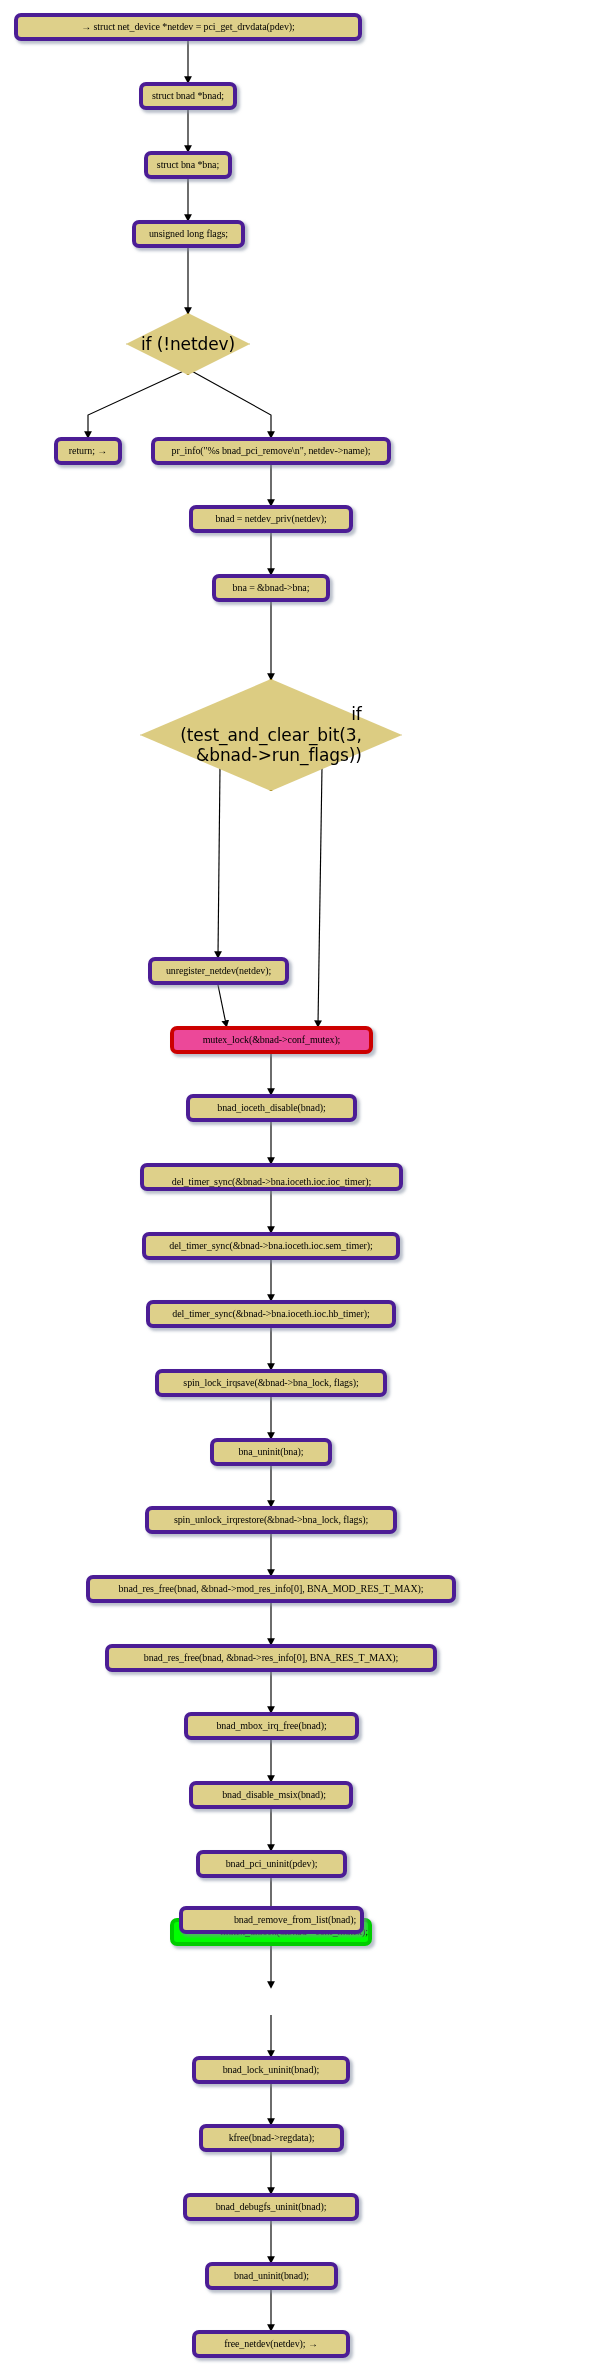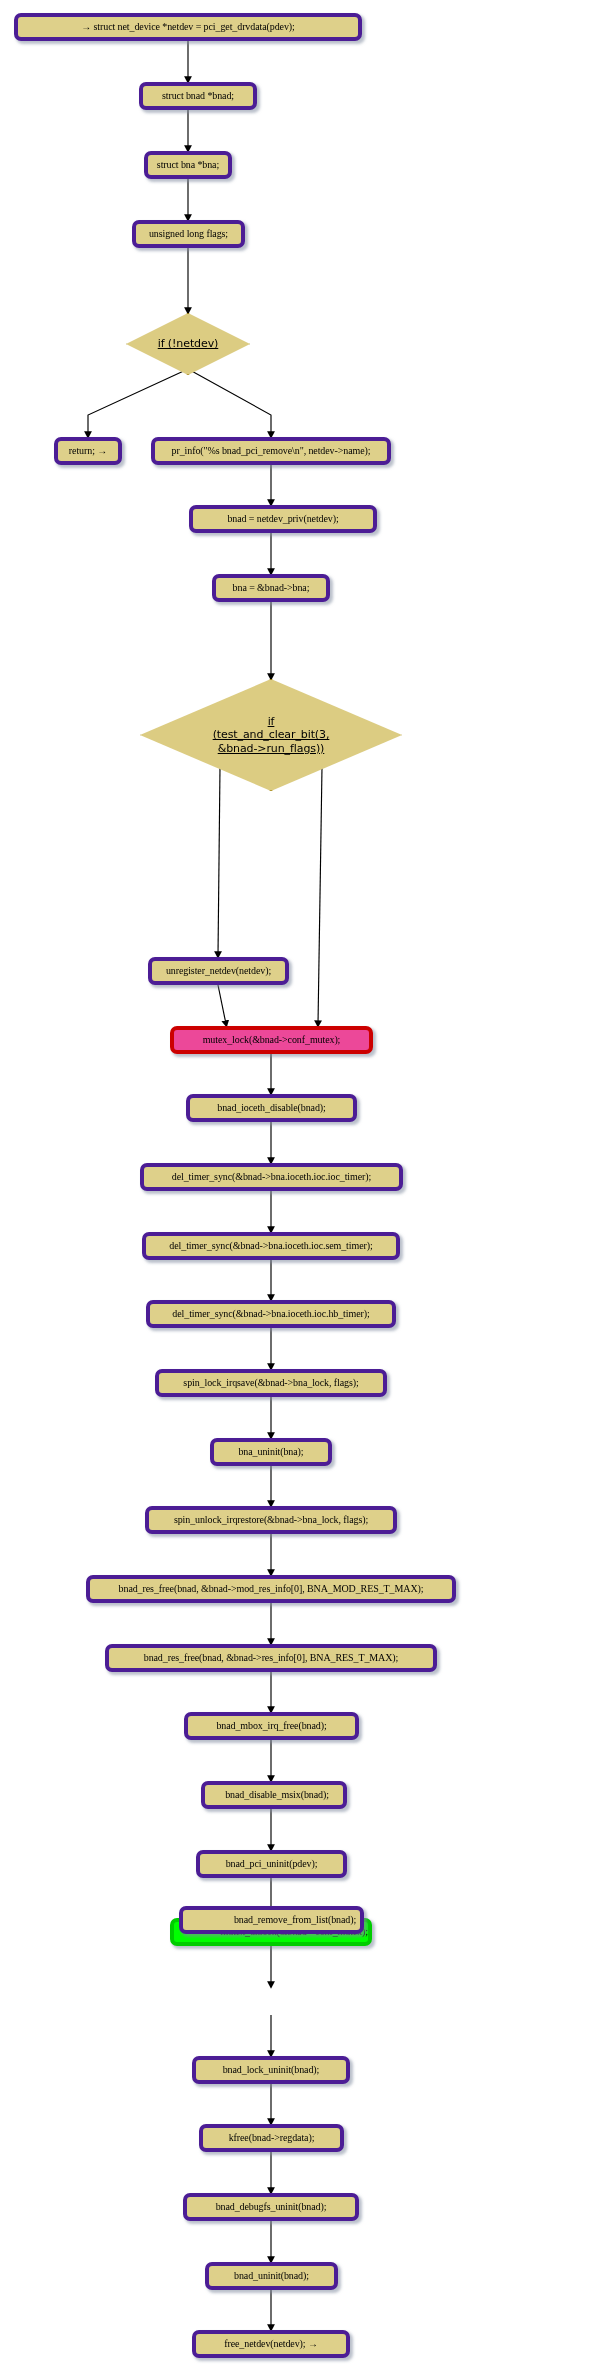--- a/index.html
+++ b/index.html
@@ -63,27 +63,26 @@
     height: 100%;
     background: #DCCC82;
     border: 1px solid #A08000;
     box-sizing: border-box;
     clip-path: polygon(50% 0%, 100% 50%, 50% 100%, 0% 50%);
     filter: drop-shadow(2.5px 2.5px 2px rgba(130,140,160,0.55));
   }
   .diamond-label {
     position: relative;
     z-index: 2;
-    font-size: 11px;
+    font-size: 17px;
     line-height: 1.22;
-    text-align: center;
+    text-align: right;
     color: #000;
     white-space: pre;
     letter-spacing: -0.1px;
-    text-decoration: underline;
   }
 
   svg.edges {
     position: absolute;
     left: 0; top: 0;
     width: 592px;
     height: 2377px;
     pointer-events: none;
     overflow: visible;
   }
@@ -129,61 +128,61 @@
         <path d="M271,2084 L271,2122" marker-end="url(#arrow)"></path>
         <path d="M271,2152 L271,2191" marker-end="url(#arrow)"></path>
         <path d="M271,2221 L271,2260" marker-end="url(#arrow)"></path>
         <path d="M271,2290 L271,2328" marker-end="url(#arrow)"></path>
       </g>
   </svg>
   <div id="node-layer">
       <div class="node" style="left: 14px; top: 13px; width: 348px; height: 28px;">
         <span>→ struct net_device *netdev = pci_get_drvdata(pdev);</span>
       </div>
-      <div class="node" style="left: 139px; top: 82px; width: 118px; height: 28px;">
+      <div class="node" style="left: 139px; top: 82px; width: 98px; height: 28px;">
         <span>struct bnad *bnad;</span>
       </div>
       <div class="node" style="left: 144px; top: 151px; width: 88px; height: 28px;">
         <span>struct bna *bna;</span>
       </div>
       <div class="node" style="left: 132px; top: 220px; width: 113px; height: 28px;">
         <span>unsigned long flags;</span>
       </div>
       <div class="diamond-wrap" style="left: 126px; top: 313px; width: 124px; height: 62px;">
         <div class="diamond-shape"></div>
         <div class="diamond-label">if (!netdev)</div>
       </div>
       <div class="node" style="left: 54px; top: 437px; width: 68px; height: 28px;">
         <span>return; →</span>
       </div>
       <div class="node" style="left: 151px; top: 437px; width: 240px; height: 28px;">
         <span>pr_info("%s bnad_pci_remove\n", netdev-&gt;name);</span>
       </div>
-      <div class="node" style="left: 189px; top: 505px; width: 188px; height: 28px; border-radius: 7px;">
+      <div class="node" style="left: 189px; top: 505px; width: 164px; height: 28px; border-radius: 7px;">
         <span>bnad = netdev_priv(netdev);</span>
       </div>
       <div class="node" style="left: 212px; top: 574px; width: 118px; height: 28px;">
         <span>bna = &amp;bnad-&gt;bna;</span>
       </div>
       <div class="diamond-wrap" style="left: 140px; top: 679px; width: 262px; height: 112px;">
         <div class="diamond-shape"></div>
         <div class="diamond-label">if
 (test_and_clear_bit(3,
 &amp;bnad-&gt;run_flags))</div>
       </div>
       <div class="node" style="left: 148px; top: 957px; width: 141px; height: 28px;">
         <span>unregister_netdev(netdev);</span>
       </div>
       <div class="node red" style="left: 170px; top: 1026px; width: 203px; height: 28px;">
         <span>mutex_lock(&amp;bnad-&gt;conf_mutex);</span>
       </div>
       <div class="node" style="left: 186px; top: 1094px; width: 171px; height: 28px;">
         <span>bnad_ioceth_disable(bnad);</span>
       </div>
-      <div class="node" style="left: 140px; top: 1163px; width: 263px; height: 28px;">
+      <div class="node" style="left: 140px; top: 1163px; width: 263px; height: 28px; align-items: flex-end;">
         <span>del_timer_sync(&amp;bnad-&gt;bna.ioceth.ioc.ioc_timer);</span>
       </div>
       <div class="node" style="left: 142px; top: 1232px; width: 258px; height: 28px;">
         <span>del_timer_sync(&amp;bnad-&gt;bna.ioceth.ioc.sem_timer);</span>
       </div>
       <div class="node" style="left: 146px; top: 1300px; width: 250px; height: 28px;">
         <span>del_timer_sync(&amp;bnad-&gt;bna.ioceth.ioc.hb_timer);</span>
       </div>
       <div class="node" style="left: 155px; top: 1369px; width: 232px; height: 28px;">
         <span>spin_lock_irqsave(&amp;bnad-&gt;bna_lock, flags);</span>
@@ -196,21 +195,21 @@
       </div>
       <div class="node" style="left: 86px; top: 1575px; width: 370px; height: 28px;">
         <span>bnad_res_free(bnad, &amp;bnad-&gt;mod_res_info[0], BNA_MOD_RES_T_MAX);</span>
       </div>
       <div class="node" style="left: 105px; top: 1644px; width: 332px; height: 28px;">
         <span>bnad_res_free(bnad, &amp;bnad-&gt;res_info[0], BNA_RES_T_MAX);</span>
       </div>
       <div class="node" style="left: 184px; top: 1712px; width: 175px; height: 28px; align-items: center;">
         <span>bnad_mbox_irq_free(bnad);</span>
       </div>
-      <div class="node" style="left: 201px; top: 1781px; width: 146px; height: 28px; padding-left: 6px;">
+      <div class="node" style="left: 189px; top: 1781px; width: 164px; height: 28px; padding-left: 6px;">
         <span>bnad_disable_msix(bnad);</span>
       </div>
       <div class="node" style="left: 196px; top: 1850px; width: 151px; height: 28px;">
         <span>bnad_pci_uninit(pdev);</span>
       </div>
       <div class="node green" style="left: 170px; top: 1918px; width: 202px; height: 28px;">
         <span>mutex_unlock(&amp;bnad-&gt;conf_mutex);</span>
       </div>
       <div class="node" style="left: 179px; top: 1906px; width: 185px; height: 28px; padding-left: 47px;">
         <span>bnad_remove_from_list(bnad);</span>

